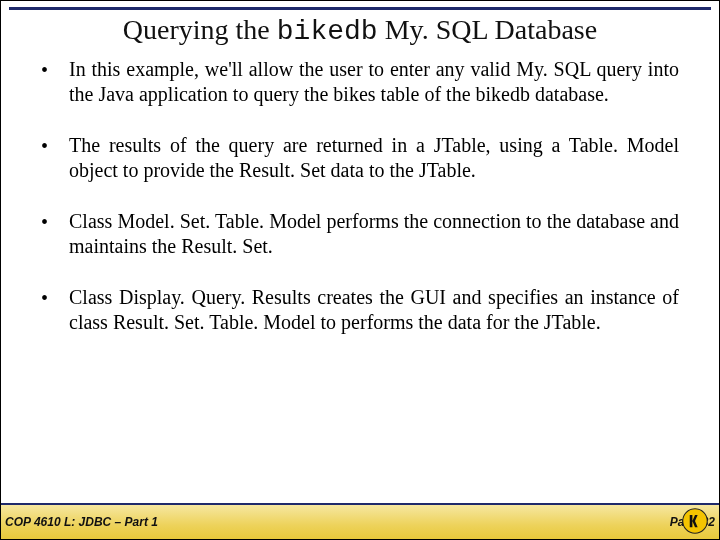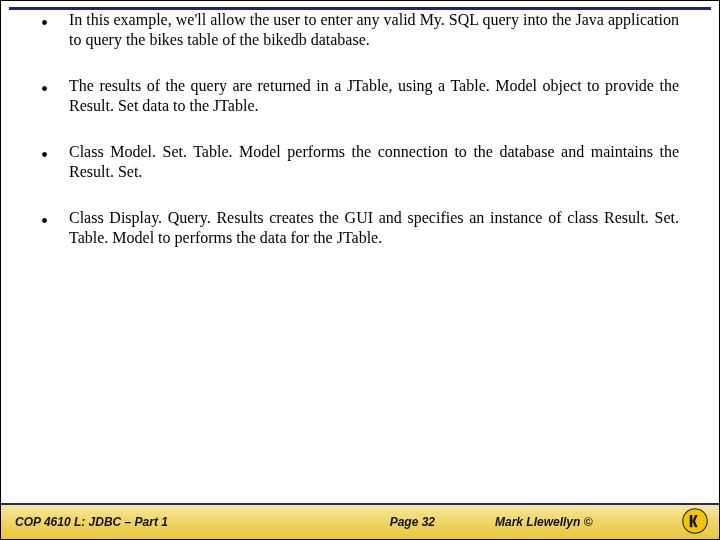--- a/index.html
+++ b/index.html
@@ -35,35 +35,35 @@
     align-items: flex-start;
     margin-bottom: 26px;
   }
   ul.bullets > li .dot {
     width: 28px; flex: 0 0 28px;
     font-size: 20px; line-height: 26px;
     color: #000;
   }
   ul.bullets > li .txt {
     flex: 1;
-    font-size: 16px;
+    font-size: 20px;
     line-height: 1.25;
     text-align: justify;
     color: #000;
   }
   .footer {
     position: absolute;
     left: 0; right: 0; bottom: 0;
     height: 36px;
     border-top: 2px solid #1f2a6b;
     background: linear-gradient(#f6e7a0, #edd25a 60%, #e8c93b);
     display: flex;
     align-items: center;
     justify-content: space-between;
-    padding: 0 14px;
+    padding: 0 4px;
     font-family: Arial, Helvetica, sans-serif;
   }
   .footer .left, .footer .center, .footer .right {
     font-size: 12px;
     font-style: italic;
     font-weight: bold;
     color: #111;
   }
   .footer .left { flex: 1; text-align: left; }
   .footer .center { flex: 1; text-align: right; }
@@ -74,20 +74,23 @@
   }
   .logo .disc { fill: #f4c400; stroke: #222; stroke-width: 1.2; }
   .logo .mark { fill: #111; }
 </style>
 </head>
 <body>
 
 <div class="slide">
   <div class="top-hr"></div>
 
+  <h1 class="title">
+    <span>Querying the </span><span class="code">bikedb</span><span> My. SQL Database</span>
+  </h1>
 
   <div class="body">
     <ul class="bullets">
       <li>
         <span class="dot">•</span>
         <span class="txt">In this example, we'll allow the user to enter any valid My. SQL query into the Java application to query the bikes table of the bikedb database.</span>
       </li>
       <li>
         <span class="dot">•</span>
         <span class="txt">The results of the query are returned in a JTable, using a Table. Model object to provide the Result. Set data to the JTable.</span>
@@ -99,21 +102,18 @@
       <li>
         <span class="dot">•</span>
         <span class="txt">Class Display. Query. Results creates the GUI and specifies an instance of class Result. Set. Table. Model to performs the data for the JTable.</span>
       </li>
     </ul>
   </div>
 
   <div class="footer">
     <div class="left">COP 4610 L: JDBC – Part 1</div>
     <div class="center">Page 32</div>
-    <div class="right">
-      <span>Mark Llewellyn ©</span>
-    </div>
     <svg class="logo" viewBox="0 0 32 32">
       <circle class="disc" cx="16" cy="16" r="14"></circle>
       <path class="mark" d="M10 9 h3 v7 l3 -7 h3 l-3 7 l3 7 h-3 l-3 -7 v7 h-3 z"></path>
     </svg>
   </div>
 </div>
 
 </body></html>

